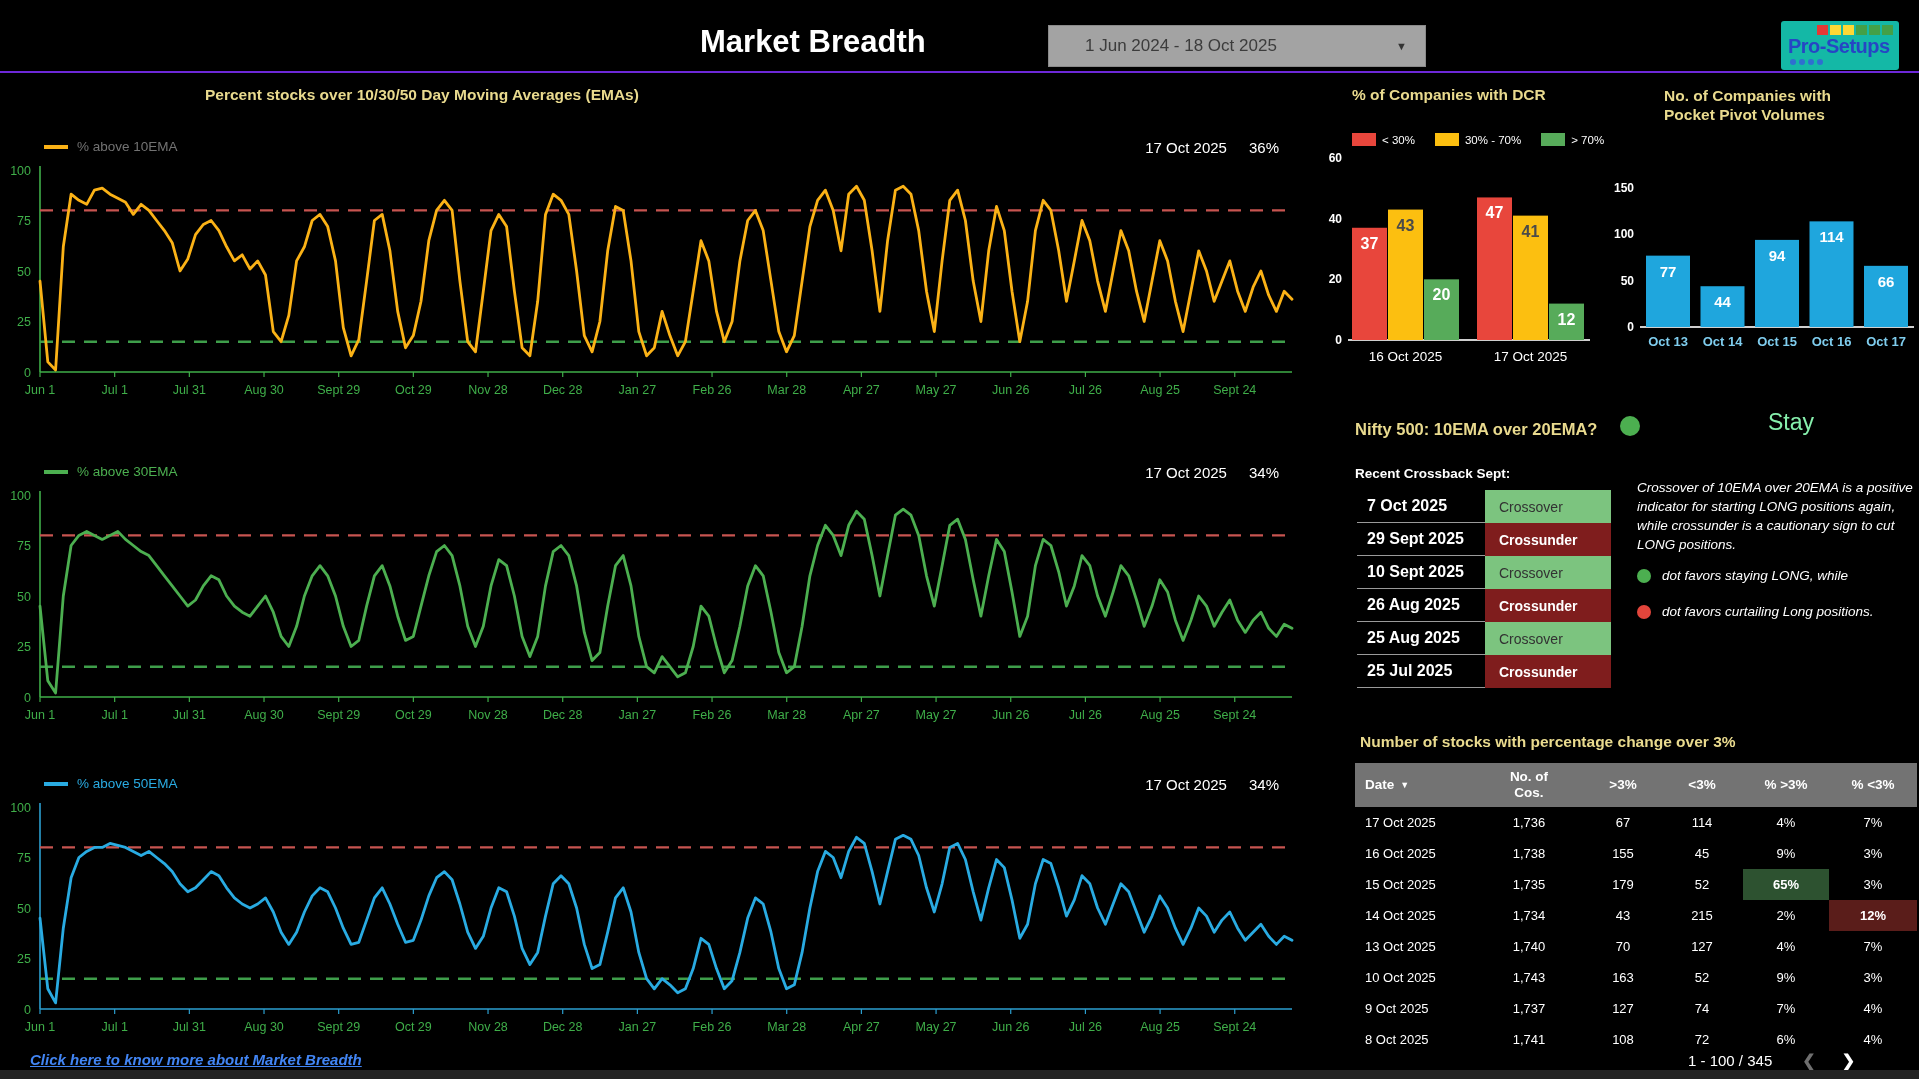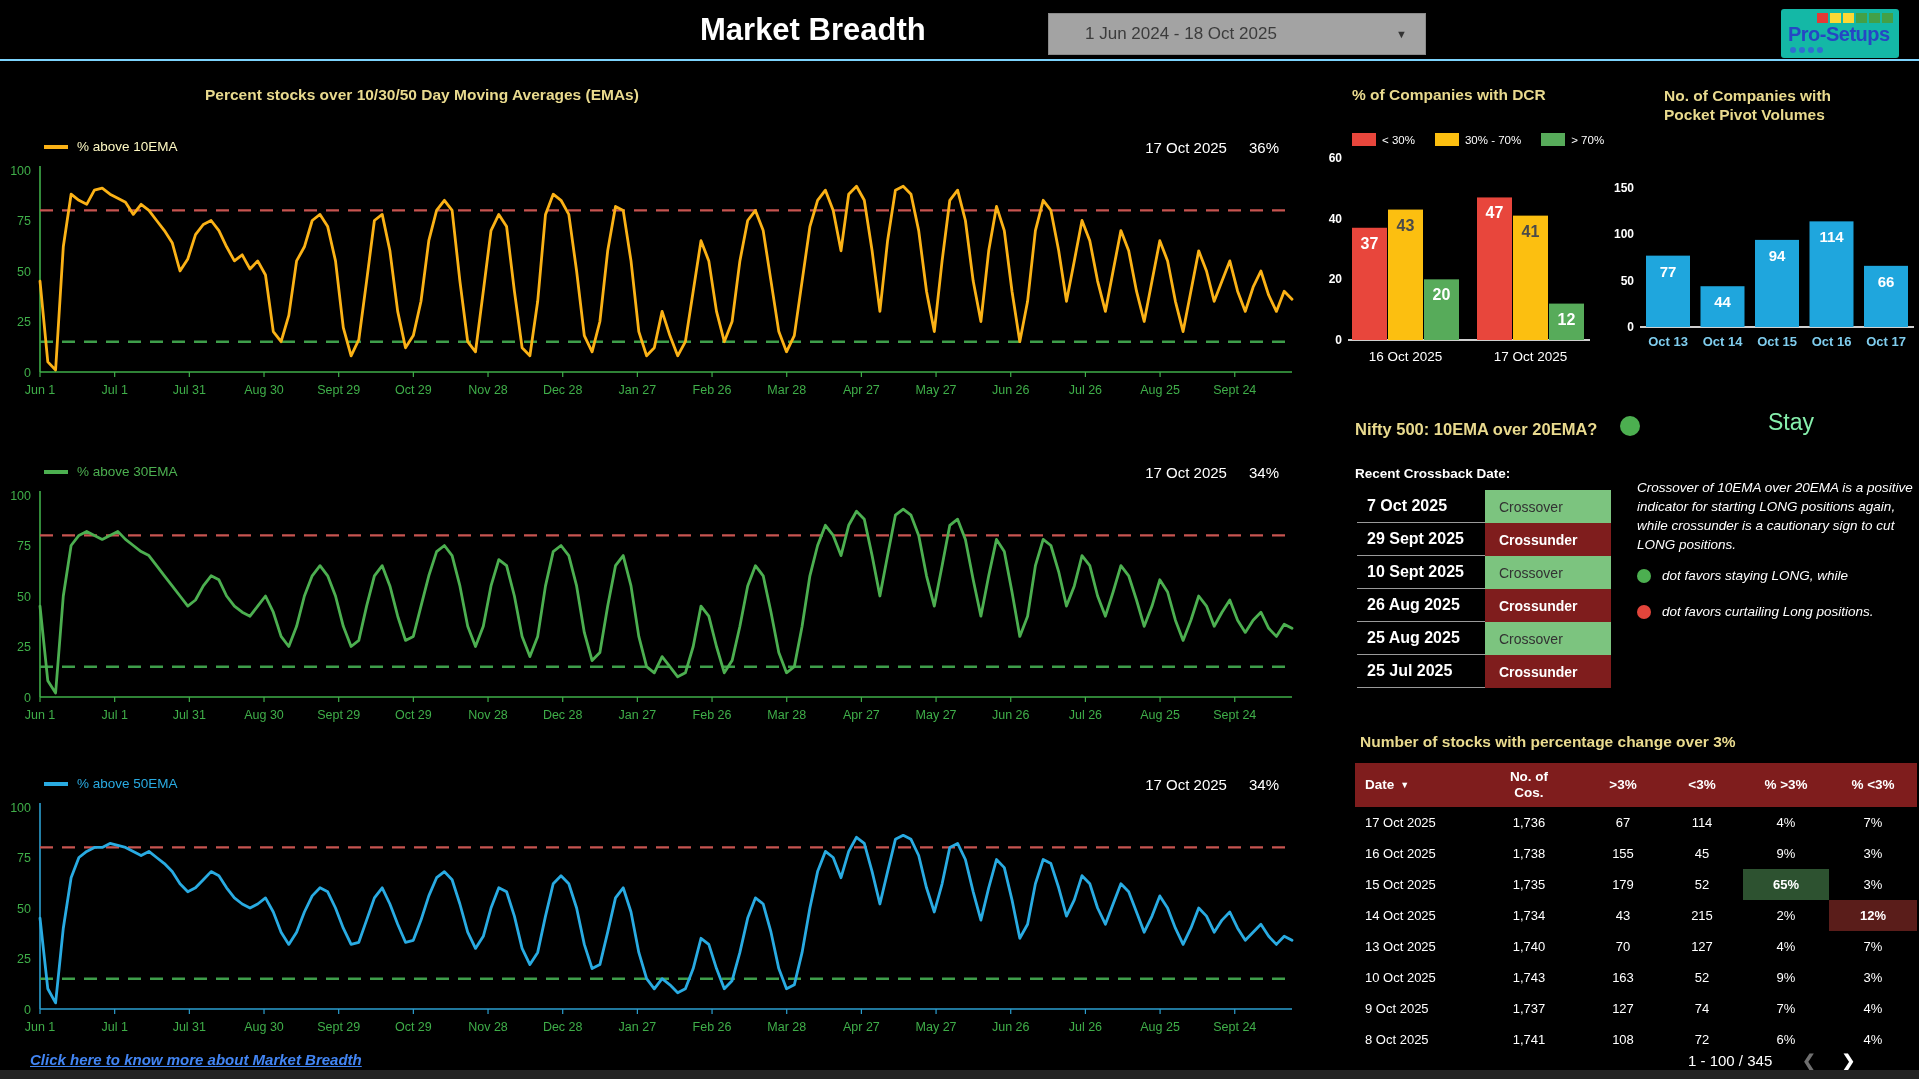--- a/index.html
+++ b/index.html
@@ -3,21 +3,21 @@
 <meta charset="utf-8">
 <style>
   :root{
     --accent:#e9da8e; --tick:#3fae49; --link:#4285f4;
   }
   *{box-sizing:border-box}
   body{margin:0;background:#000;font-family:"Liberation Sans",sans-serif;color:#fff}
   #root{position:relative;width:1919px;height:1079px;background:#000;overflow:hidden}
 
   
-  .header{position:absolute;left:0;top:4px;width:1919px;height:57px;background:#000;border-bottom:2px solid #7dd3fc}
+  .header{position:absolute;left:0;top:16px;width:1919px;height:57px;background:#000;border-bottom:2px solid #6d28d9}
   .page-title{position:absolute;left:700px;top:8px;margin:0;font-size:31px;font-weight:bold;color:#fff}
   .dropdown{position:absolute;left:1048px;top:9px;width:378px;height:42px;background:#a3a3a3;border:1px solid #8a8a8a;
     display:flex;align-items:center;justify-content:space-between;padding:0 18px 0 36px;color:#3c3c3c;font-size:17px;cursor:pointer}
   .dropdown .caret{font-size:11px;color:#333}
   .logo{position:absolute;left:1781px;top:5px;width:118px;height:49px;background:#14b8a6;border-radius:3px}
   .logo-squares{position:absolute;top:4px;right:6px;display:flex;gap:2px}
   .logo-squares span{width:11px;height:10px;display:block}
   .logo-text{position:absolute;top:14px;left:7px;font-size:20px;font-weight:bold;color:#2646c4;letter-spacing:-0.5px}
   .logo-dots{position:absolute;bottom:5px;left:9px;display:flex;gap:3px}
   .logo-dots i{width:6px;height:6px;border-radius:50%;background:#2f6fd0;display:block}
@@ -51,21 +51,21 @@
   .cb-status{display:flex;align-items:center;padding-left:14px;font-size:14px}
   .crossover{background:#7cc47f;color:#323232}
   .crossunder{background:#7f1d1d;color:#fff;font-weight:bold}
 
   .explainer{position:absolute;left:1637px;top:478px;width:276px;font-style:italic;font-size:13.5px;line-height:1.42}
   .bullet{position:absolute;left:1637px;display:flex;align-items:center;gap:11px;font-style:italic;font-size:13.5px}
   .bullet i{width:14px;height:14px;border-radius:50%;display:block;flex:none}
 
   .stocks-title{position:absolute;left:1360px;top:733px;font-size:15.5px;font-weight:bold;color:var(--accent)}
   .stocks-table{position:absolute;left:1355px;top:763px;width:562px;height:287px;overflow:hidden}
-  .st-header{display:grid;grid-template-columns:118px 112px 76px 82px 86px 88px;background:#7f1d1d;height:44px;
+  .st-header{display:grid;grid-template-columns:118px 112px 76px 82px 86px 88px;background:#737373;height:44px;
     align-items:center;font-weight:bold;font-size:13.5px}
   .st-row{display:grid;grid-template-columns:118px 112px 76px 82px 86px 88px;height:31px;align-items:center;font-size:13px}
   .st-cell{text-align:center;height:100%;display:flex;align-items:center;justify-content:center}
   .st-cell.c0{justify-content:flex-start;padding-left:10px}
   .st-header .st-cell{white-space:pre-line;line-height:1.15}
   .sort-icon{font-size:9px;margin-left:6px}
 
   .pagination{position:absolute;left:1688px;top:1051px;display:flex;align-items:center;font-size:15px}
   .pagination .chev{font-size:16px;font-weight:bold;cursor:pointer}
   .chev.prev{color:#6f6f6f;margin-left:30px}
@@ -102,21 +102,21 @@
           <i style="background: rgb(47, 111, 208);"></i>
           <i style="background: rgb(47, 111, 208);"></i>
         </div>
     </div>
   </div>
 
   <div class="ema-title">Percent stocks over 10/30/50 Day Moving Averages (EMAs)</div>
 
   <div class="legend" style="top:139px">
     <span class="swatch" style="background: rgb(251, 178, 22);"></span>
-    <span style="color: #fef9c3;">% above 10EMA</span>
+    <span style="color: #737373;">% above 10EMA</span>
   </div>
   <div class="datelabel" style="top:139px">
     <span>17 Oct 2025</span><span class="pct">36%</span>
   </div>
   <svg class="ema-svg" style="top:162px" viewBox="0 0 1300 245">
       <line x1="40" y1="4" x2="40" y2="210" stroke="#3fae49" stroke-width="1.6"></line>
       <line x1="40" y1="210" x2="1292" y2="210" stroke="#3fae49" stroke-width="1.6"></line>
       <text x="31" y="12.5" text-anchor="end" fill="#3fae49" font-size="12.5">100</text>
       <text x="31" y="63" text-anchor="end" fill="#3fae49" font-size="12.5">75</text>
       <text x="31" y="113.5" text-anchor="end" fill="#3fae49" font-size="12.5">50</text>
@@ -327,21 +327,21 @@
       <text x="231.5" y="168" text-anchor="middle" fill="#7fcdee" font-size="13" font-weight="bold">Oct 16</text>
       <rect x="264" y="87.84" width="44" height="61.16" fill="#1fa6dd"></rect>
       <text x="286" y="108.84" text-anchor="middle" fill="#fff" font-size="15" font-weight="bold">66</text>
       <text x="286" y="168" text-anchor="middle" fill="#7fcdee" font-size="13" font-weight="bold">Oct 17</text>
     </svg>
 
   <div class="nifty-title">Nifty 500: 10EMA over 20EMA?</div>
   <span class="nifty-dot" id="nifty-dot" style="background: rgb(76, 175, 80);"></span>
   <div class="nifty-status">Stay</div>
 
-  <div class="cb-heading">Recent Crossback Date:</div>
+  <div class="cb-heading">Recent Crossback Sept:</div>
   <div class="cb-table" id="cb-table">
       <div class="cb-row">
         <span class="cb-date">7 Oct 2025</span>
         <span class="cb-status crossover">Crossover</span>
       </div>
       <div class="cb-row">
         <span class="cb-date">29 Sept 2025</span>
         <span class="cb-status crossunder">Crossunder</span>
       </div>
       <div class="cb-row">

